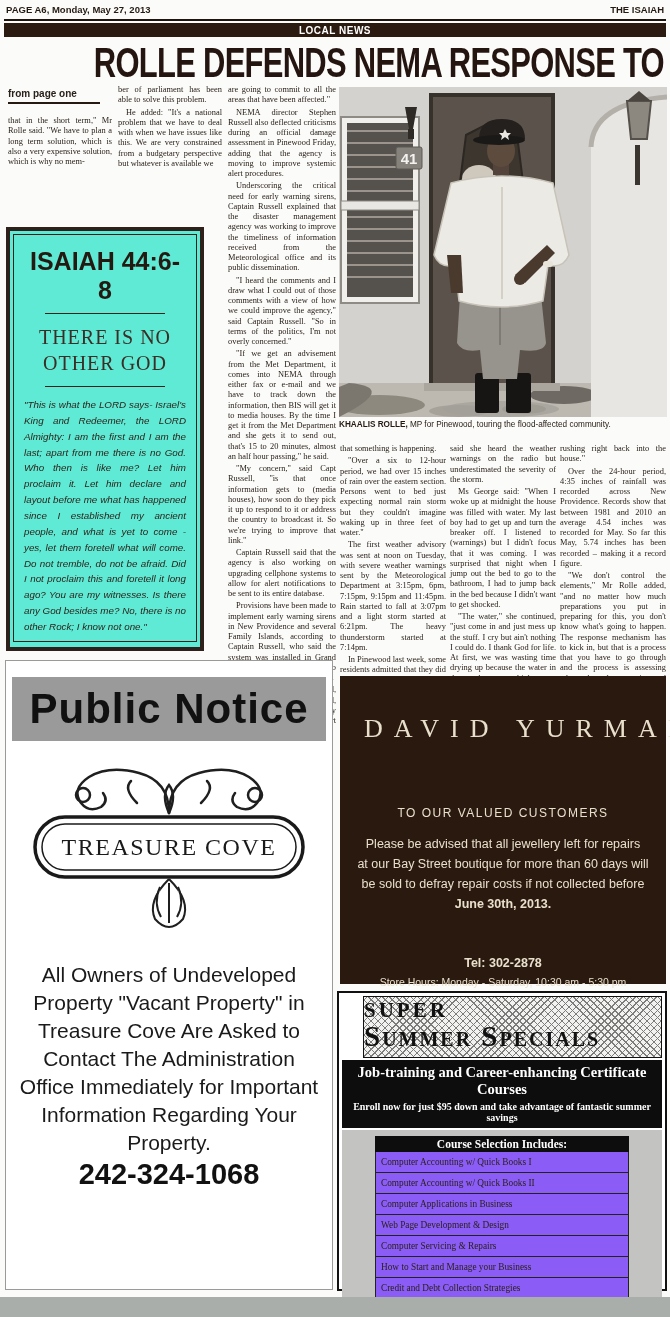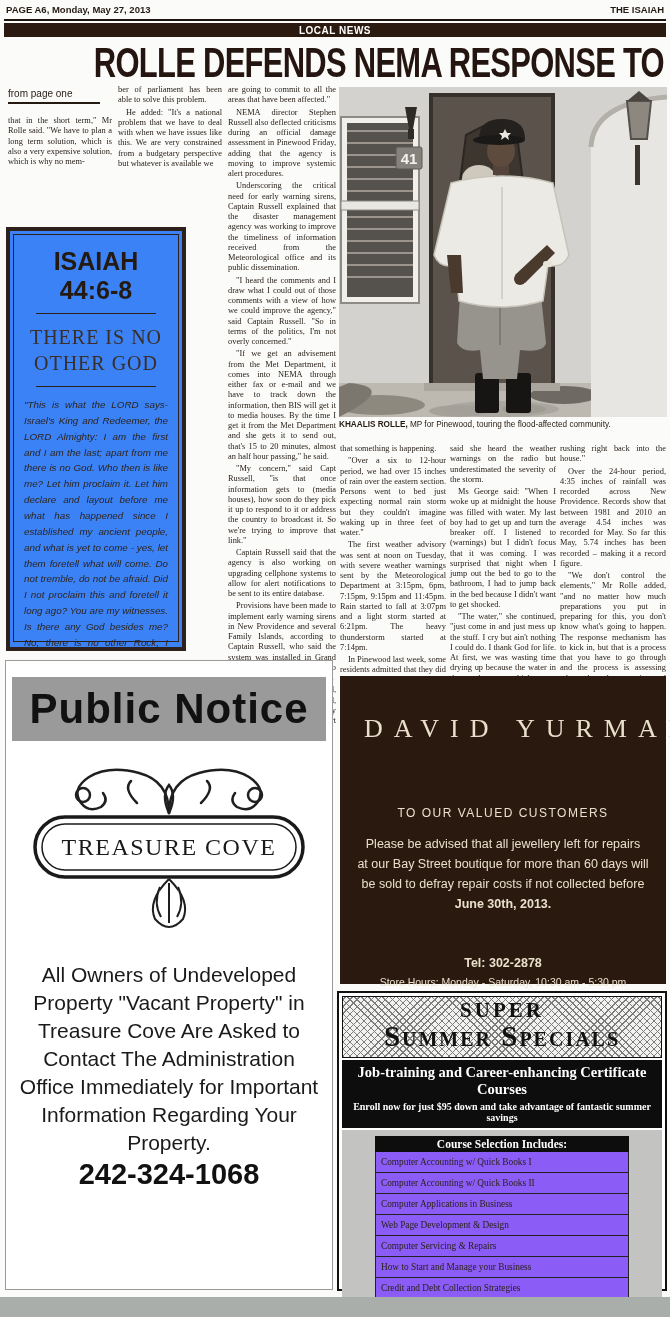--- a/index.html
+++ b/index.html
@@ -18,25 +18,25 @@
   .sectionbar span{font-family:"Liberation Sans",sans-serif;font-weight:bold;
     font-size:10px;color:#ffffff;letter-spacing:.5px;}
   .headline{left:0;top:38px;width:670px;text-align:center;white-space:nowrap;
     font-family:"Liberation Sans",sans-serif;font-weight:bold;font-size:43px;
     color:#241510;transform:scaleX(.72);transform-origin:center;letter-spacing:-1px;}
 
   
   .col{font-size:8.4px;line-height:1.22;text-align:justify;color:#2a211b;}
   .col p{margin:0 0 2px 0;text-indent:8px;}
   .col p.noind{text-indent:0;}
-  .fromtag{font-family:"Liberation Sans",sans-serif;font-weight:normal;font-size:10px;
+  .fromtag{font-family:"Liberation Sans",sans-serif;font-weight:bold;font-size:10px;
     border-bottom:2px solid #241a12;padding-bottom:2px;margin-bottom:12px;width:92px;}
 
   
-  .isaiah{left:6px;top:227px;width:180px;height:424px;background:#3b82f6;
+  .isaiah{left:6px;top:227px;width:198px;height:424px;background:#5eead4;
     border:4px solid #2e201a;box-sizing:border-box;overflow:hidden;}
   .isaiah-inner{border:1px solid #2e201a;margin:3px;height:calc(100% - 8px);
     box-sizing:border-box;padding:10px 10px 4px;text-align:center;}
   .isa-title{font-family:"Liberation Sans",sans-serif;font-weight:bold;
     font-size:25px;color:#241a12;margin:2px 0 8px;}
   .isa-rule{width:120px;height:1px;background:#2e201a;margin:0 auto 10px;}
   .isa-sub{font-family:Liberation Serif, serif;font-size:20px;letter-spacing:1px;
     color:#3a2e26;line-height:1.3;margin-bottom:10px;font-weight:normal;}
   .isa-quote{font-family:"Liberation Sans",sans-serif;font-style:italic;
     font-size:9.8px;line-height:1.62;text-align:justify;color:#2e241d;}
@@ -67,24 +67,24 @@
     padding-top:38px;white-space:nowrap;margin-left:24px;}
   .dy-head{font-size:12px;font-weight:normal;letter-spacing:1.5px;margin-top:62px;}
   .dy-body{font-size:12.5px;line-height:1.6;margin-top:14px;}
   .dy-date{font-weight:bold;}
   .dy-tel{font-size:12.5px;font-weight:bold;margin-top:42px;}
   .dy-hours{font-size:10.5px;line-height:1.55;margin-top:4px;}
 
   
   .specials{left:337px;top:991px;width:330px;height:300px;background:#fff;
     border:2px solid #111;box-sizing:border-box;padding:3px;}
-  .sp-hatch{border:1px solid #111;height:60px;text-align:center;
+  .sp-hatch{border:1px solid #111;height:60px;text-align:left;
     background-color:#f2f2f0;
     background-image:repeating-linear-gradient(45deg,#7c7c7a 0 1px,transparent 1px 5px),
-                     repeating-linear-gradient(-45deg,#7c7c7a 0 1px,transparent 1px 5px);}
+                     repeating-linear-gradient(-45deg,#7c7c7a 0 1px,transparent 1px 5px);margin-left:21px;}
   .sp-t1{font-family:"Liberation Serif",serif;font-weight:bold;font-size:21px;
     line-height:1;margin-top:3px;color:#111;letter-spacing:3px;}
   .sp-t2{font-family:"Liberation Serif",serif;font-weight:bold;font-size:29px;
     line-height:1.05;font-variant:small-caps;color:#111;letter-spacing:2px;}
   .sp-bar{background:#0d0d0d;color:#fff;text-align:center;padding:4px 0 5px;margin-top:2px;}
   .sp-bar1{font-family:"Liberation Serif",serif;font-weight:bold;font-size:14.5px;}
   .sp-bar2{font-family:"Liberation Serif",serif;font-weight:bold;font-size:10px;margin-top:3px;}
   .sp-mid{background:#c3c3c1;padding:6px 0 7px;margin-top:2px;}
   .sp-table{width:254px;margin:0 auto;}
   .sp-th{background:#0d0d0d;color:#fff;font-family:"Liberation Serif",serif;

